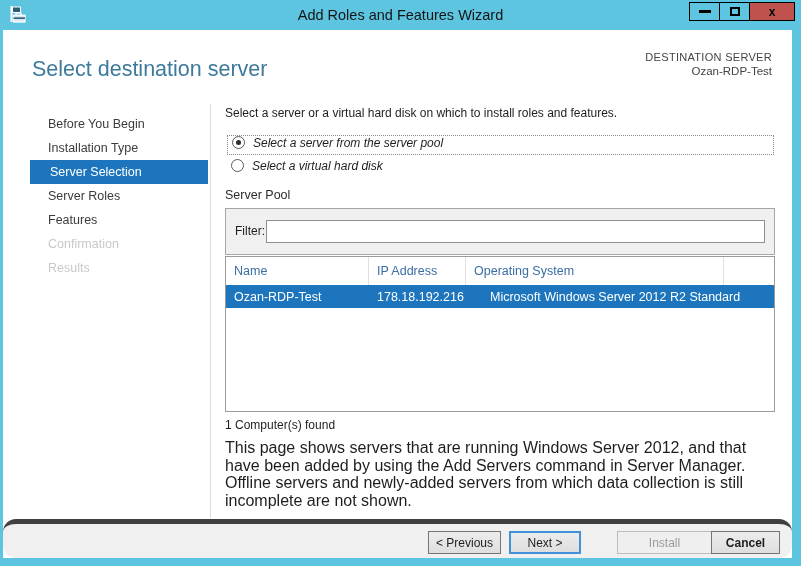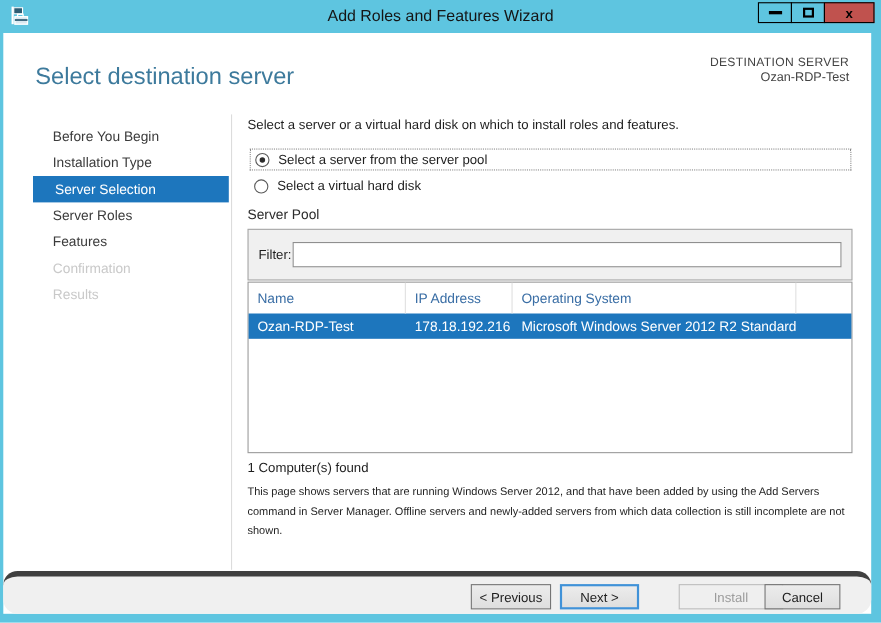--- a/index.html
+++ b/index.html
@@ -53,21 +53,21 @@
   }
   .side-item.selected { background:#1d76bd; color:#ffffff;padding-left:20px; }
   .side-item.disabled { color:#c9c9c9; cursor:default; }
   .vsep { position:absolute; left:207px; top:74px; bottom:40px; width:1px; background:#dcdcdc; }
 
   
   .intro { position:absolute; left:222px; top:76px; font-size:12px; }
 
   .radio-row {
     position:absolute; left:224px; width:547px; height:20px;
-    display:flex; align-items:center; cursor:pointer;
+    display:flex; cursor:pointer;font-style:italic;
   }
   .radio-row.focused { border:1px dotted #8a8a8a; }
   .radio-row.r1 { top:105px; }
   .radio-row.r2 { top:129px; }
   .radio-circle {
     width:13px; height:13px; border:1px solid #5a5a5a; border-radius:50%;
     margin:0 8px 0 4px; background:#fff; position:relative; flex:0 0 auto;
   }
   .radio-circle.checked::after {
     content:""; position:absolute; left:3px; top:3px; right:3px; bottom:3px;
@@ -103,43 +103,43 @@
   .th-os { width:258px; }
   .th-extra { flex:1; border-right:none; }
   .tbl-row {
     display:flex; height:23px; align-items:center;
     font-size:12.5px; cursor:pointer;
   }
   .tbl-row.selected { background:#1d76bd; color:#ffffff; }
   .td { padding-left:8px; white-space:nowrap; overflow:hidden; }
   .td-name { width:143px; }
   .td-ip { width:97px; }
-  .td-os { flex:1; }
+  .td-os { flex:1;margin-left:16px; }
 
   .count-text { position:absolute; left:222px; top:388px; font-size:12px; }
   .description {
     position:absolute; left:222px; top:409px; width:550px;
-    font-size:10px; line-height:17.5px;
+    font-size:16px; line-height:17.5px;
   }
 
   
   .footer {
     position:absolute; left:0; right:0; bottom:0; height:39px;
     background:#f0f0f0; border-top:5px solid #404040;border-radius:13px;
   }
   .btn {
     position:absolute; top:7px; height:23px;
     background:linear-gradient(#ececec,#dedede);
     border:1px solid #757575; color:#1e1e1e;
     font-family:inherit; font-size:12px; text-align:center; cursor:pointer;
   }
   .btn-prev   { left:425px; width:73px; }
   .btn-next   { left:506px; width:72px; border:2px solid #4092d8; }
   .btn-install{ left:614px; width:95px; background:#efefef; border:1px solid #bdbdbd; color:#9b9b9b; cursor:default; }
-  .btn-cancel { left:692px; width:69px; }
+  .btn-cancel { left:708px; width:69px;font-weight:bold; }
 </style>
 </head>
 <body>
 
 <div class="titlebar">
   <span class="app-icon">
     <svg width="19" height="19" viewBox="0 0 19 19">
       <rect x="2.5" y="1" width="2" height="16" fill="#ffffff"></rect>
       <path d="M4.5 2 h8 v5.5 h-8 z" fill="#2e5d74" stroke="#ffffff" stroke-width="1"></path>
       <rect x="8" y="8" width="5" height="2.6" fill="none" stroke="#ffffff" stroke-width="1.2"></rect>

